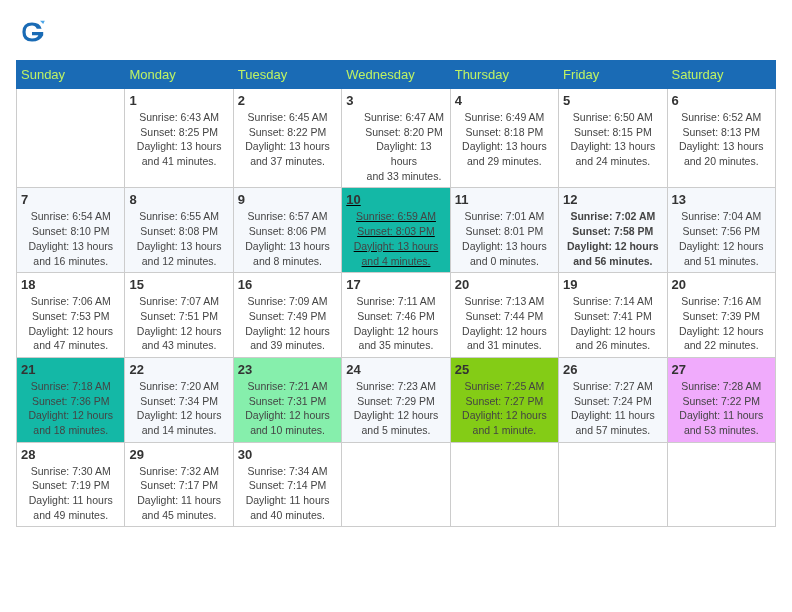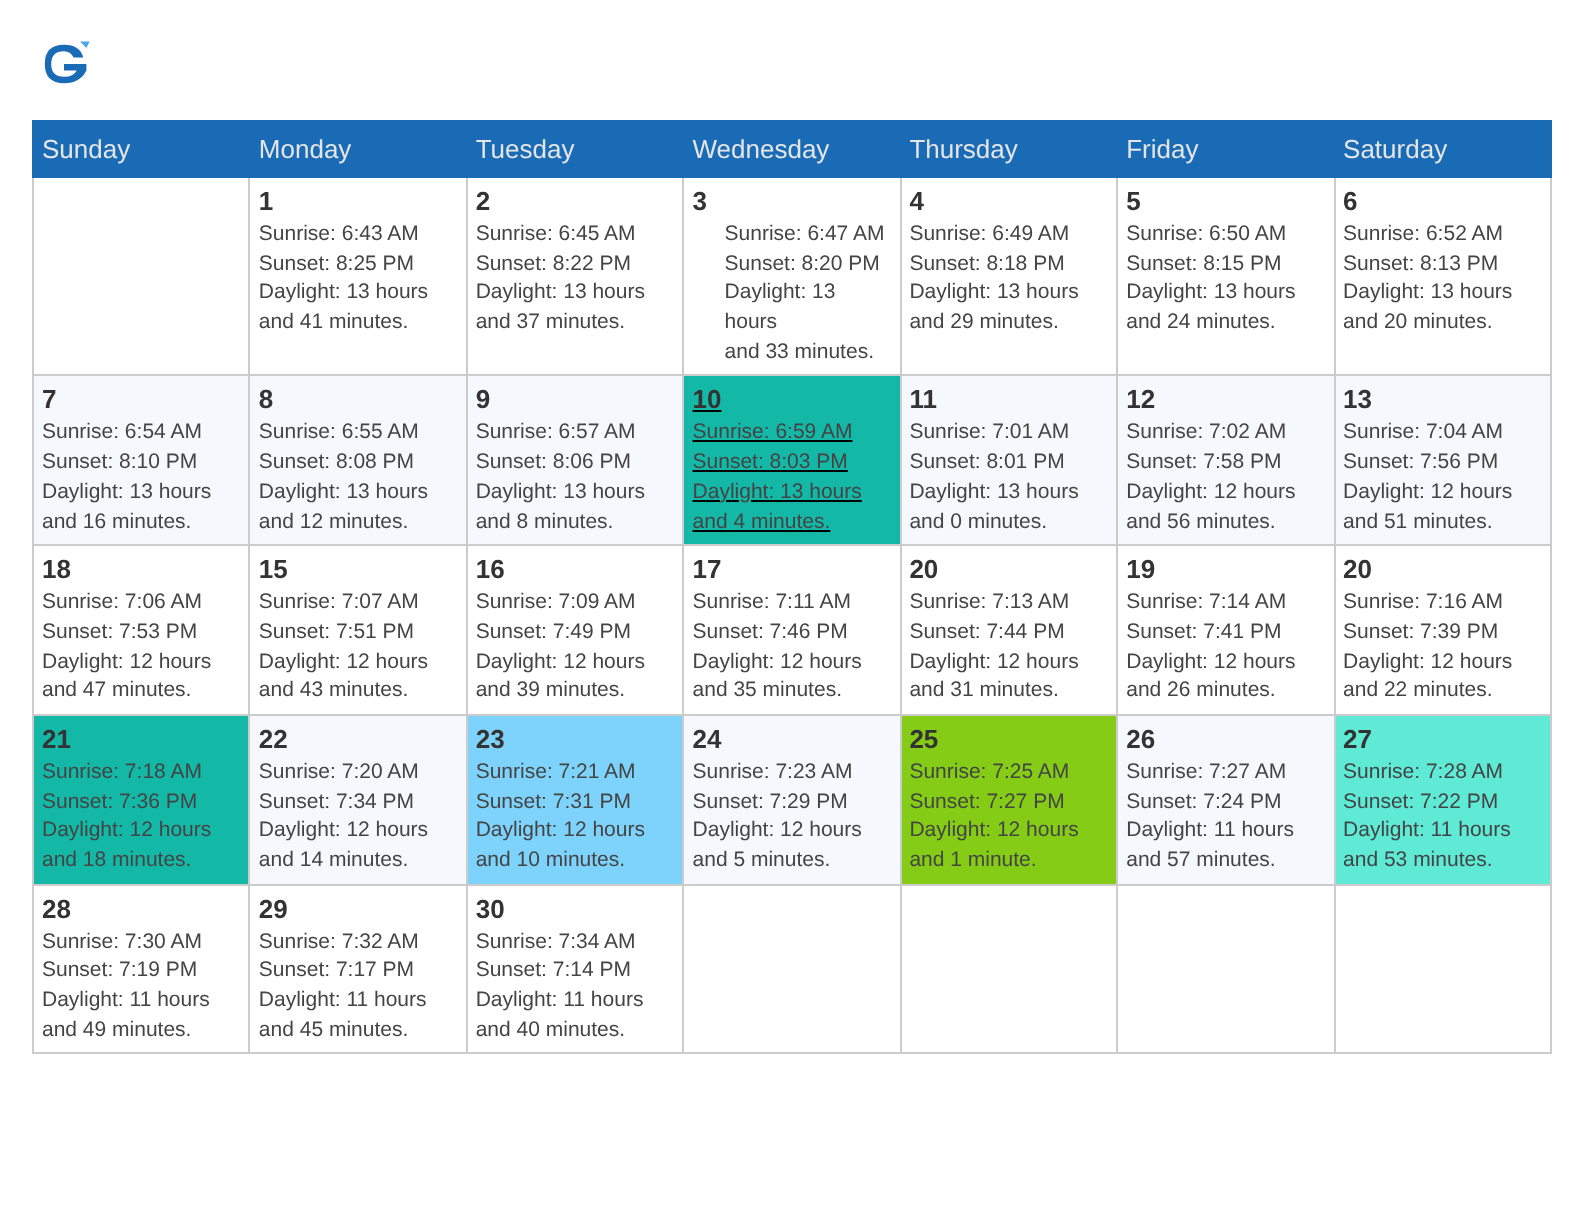--- a/index.html
+++ b/index.html
@@ -52,21 +52,21 @@
       font-size: 16px;
       color: #555;
     }
     .calendar {
       width: 100%;
       border-collapse: collapse;
       font-size: 11px;
     }
     .calendar th {
       background: #1a6bb5;
-      color: #e5e5e5;
+      color: #bef264;
       padding: 6px 4px;
       text-align: left;
       font-size: 13px;
       font-weight: normal;
       border: 1px solid #1a6bb5;
     }
     .calendar td {
       border: 1px solid #ccc;
       vertical-align: top;
       padding: 4px;
@@ -81,20 +81,21 @@
       font-size: 13px;
       font-weight: bold;
       color: #333;
       display: block;
       margin-bottom: 2px;
     }
     .day-info {
       color: #444;
       font-size: 10.5px;
       line-height: 1.4;
+      text-align: center;
     }
     .empty-cell {
       background: #fff !important;
     }
     .last-row td {
       border-bottom: 1px solid #ccc;
     }
   </style>
 </head>
 <body>
@@ -205,21 +206,21 @@
         </td>
         <td style="background: rgb(245, 248, 252);">
           <span class="day-num">11</span>
           <div class="day-info" style="white-space: pre-line;">Sunrise: 7:01 AM
 Sunset: 8:01 PM
 Daylight: 13 hours
 and 0 minutes.</div>
         </td>
         <td style="background: rgb(245, 248, 252);">
           <span class="day-num">12</span>
-          <div class="day-info" style="white-space: pre-line;">Sunrise: 7:02 AM
+          <div class="day-info" style="white-space: pre-line; font-weight: bold;">Sunrise: 7:02 AM
 Sunset: 7:58 PM
 Daylight: 12 hours
 and 56 minutes.</div>
         </td>
         <td style="background: rgb(245, 248, 252);">
           <span class="day-num">13</span>
           <div class="day-info" style="white-space: pre-line;">Sunrise: 7:04 AM
 Sunset: 7:56 PM
 Daylight: 12 hours
 and 51 minutes.</div>
@@ -284,21 +285,21 @@
 Daylight: 12 hours
 and 18 minutes.</div>
         </td>
         <td style="background: rgb(245, 248, 252);">
           <span class="day-num">22</span>
           <div class="day-info" style="white-space: pre-line;">Sunrise: 7:20 AM
 Sunset: 7:34 PM
 Daylight: 12 hours
 and 14 minutes.</div>
         </td>
-        <td style="background: #7dd3fc;">
+        <td style="background: #86efac;">
           <span class="day-num">23</span>
           <div class="day-info" style="white-space: pre-line;">Sunrise: 7:21 AM
 Sunset: 7:31 PM
 Daylight: 12 hours
 and 10 minutes.</div>
         </td>
         <td style="background: rgb(245, 248, 252);">
           <span class="day-num">24</span>
           <div class="day-info" style="white-space: pre-line;">Sunrise: 7:23 AM
 Sunset: 7:29 PM
@@ -312,21 +313,21 @@
 Daylight: 12 hours
 and 1 minute.</div>
         </td>
         <td style="background: rgb(245, 248, 252);">
           <span class="day-num">26</span>
           <div class="day-info" style="white-space: pre-line;">Sunrise: 7:27 AM
 Sunset: 7:24 PM
 Daylight: 11 hours
 and 57 minutes.</div>
         </td>
-        <td style="background: #5eead4;">
+        <td style="background: #f0abfc;">
           <span class="day-num">27</span>
           <div class="day-info" style="white-space: pre-line;">Sunrise: 7:28 AM
 Sunset: 7:22 PM
 Daylight: 11 hours
 and 53 minutes.</div>
         </td>
       </tr>
       <tr class="last-row">
         <td>
           <span class="day-num">28</span>

